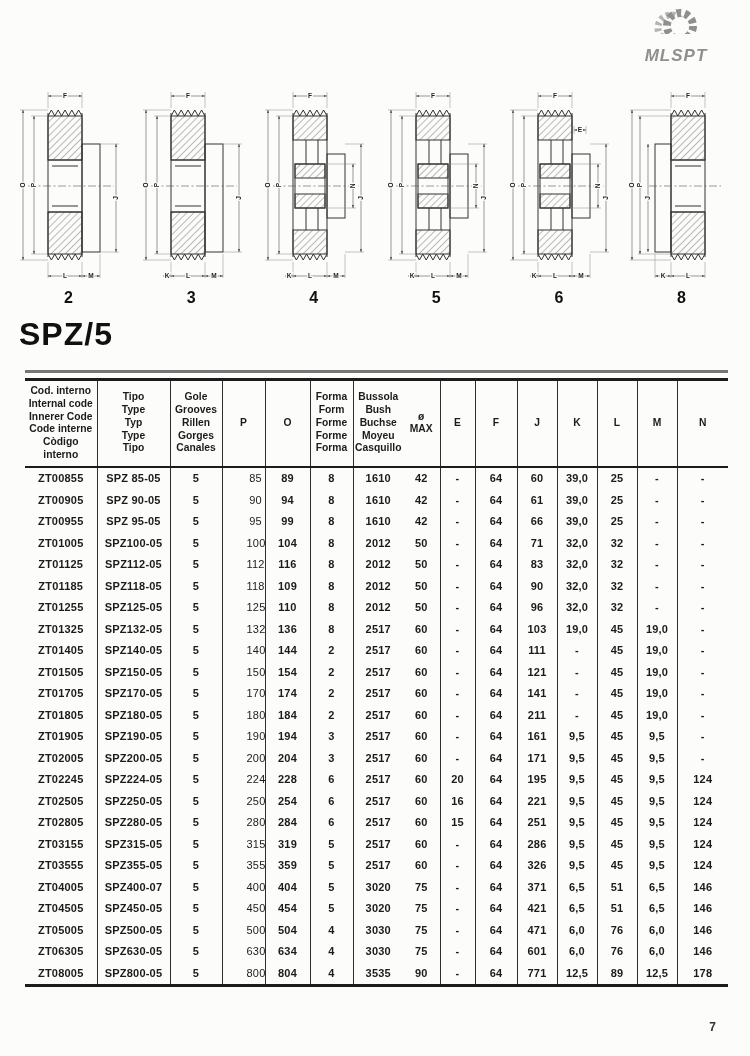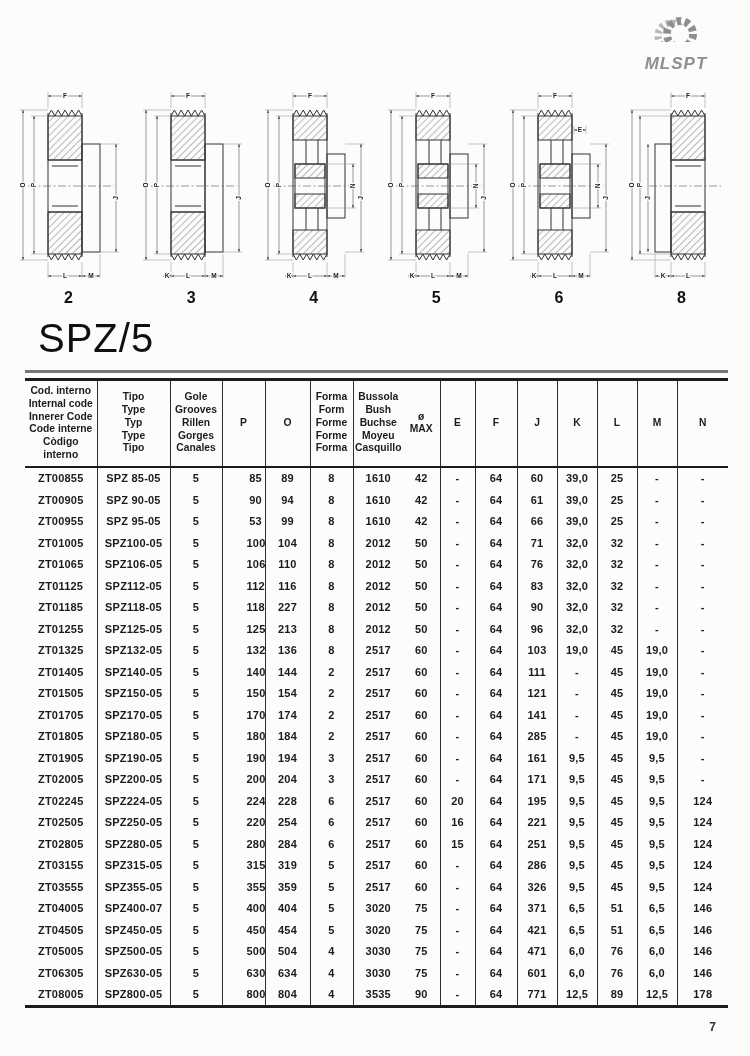--- a/index.html
+++ b/index.html
@@ -3,47 +3,47 @@
 <meta charset="utf-8">
 <style>
   html,body{margin:0;padding:0;}
   body{
     width:750px;height:1056px;position:relative;
     background:#fcfcfb;color:#1b1b1b;
     font-family:"Liberation Sans","DejaVu Sans",sans-serif;
     overflow:hidden;
   }
   
-  .logo{position:absolute;top:14px;right:26px;width:96px;text-align:center;}
+  .logo{position:absolute;top:6px;right:26px;width:96px;text-align:center;}
   .logo .word{font-size:17px;font-weight:bold;font-style:italic;color:#8f8f8f;letter-spacing:1px;margin-top:-4px;}
   
   .drawings{position:absolute;top:80px;left:12px;width:726px;display:flex;justify-content:space-between;}
   .drawing{width:113px;text-align:center;}
   .drawing .art{height:205px;}
   .form-num{font-size:16px;font-weight:800;margin-top:4px;color:#111;}
   svg .hat{fill:url(#hatch);stroke:#333;stroke-width:1;}
   svg .oln{stroke:#333;stroke-width:1;fill:none;}
   svg .dim{stroke:#555;stroke-width:0.6;fill:none;}
   svg .wit{stroke:#8a8a8a;stroke-width:0.5;}
   svg .cl{stroke:#555;stroke-width:0.6;stroke-dasharray:8 2.5 2 2.5;}
   svg .dl{font-size:6.5px;font-weight:bold;fill:#222;paint-order:stroke;stroke:#fcfcfb;stroke-width:2.5px;}
   
-  .page-title{position:absolute;left:38px;top:316px;font-size:40px;font-weight:400;letter-spacing:1px;color:#101010;}
+  .page-title{position:absolute;left:19px;top:316px;font-size:32px;font-weight:700;letter-spacing:1px;color:#101010;}
   .title-rule{position:absolute;left:25px;top:370px;width:703px;height:3px;background:#767676;}
   
   .tbl-wrap{position:absolute;left:25px;top:378px;width:703px;}
   table.tbl{border-collapse:collapse;table-layout:fixed;width:703px;
     border-top:3px solid #1c1c1c;border-bottom:3px solid #1c1c1c;}
   .tbl th{border-bottom:2.5px solid #1c1c1c;font-size:10.3px;font-weight:bold;
     line-height:1.24;padding:4px 0;text-align:center;vertical-align:middle;white-space:pre-line;}
   .tbl td{font-size:11px;font-weight:600;text-align:center;height:21.5px;padding:0;letter-spacing:0.2px;}
   .tbl th,.tbl td{border-left:1.4px solid #2d2d2d;}
   .tbl th:first-child,.tbl td:first-child{border-left:none;margin-top:16px;}
   .tbl .no-l{border-left:none !important;}
-  .tbl td.bold{font-weight:700;padding-left:24px;}
+  .tbl td.bold{font-weight:400;padding-left:24px;}
   
   .page-num{position:absolute;right:34px;top:1020px;font-size:12px;font-weight:600;color:#333;}
 </style>
 </head>
 <body>
 
 <svg width="0" height="0" style="position:absolute" aria-hidden="true">
   <defs>
     <pattern id="hatch" patternUnits="userSpaceOnUse" width="5" height="5" patternTransform="rotate(45)">
       <line x1="0" y1="0" x2="0" y2="5" stroke="#767676" stroke-width="1"></line>
@@ -432,21 +432,21 @@
           <td>61</td>
           <td>39,0</td>
           <td>25</td>
           <td>-</td>
           <td>-</td>
         </tr>
         <tr>
           <td>ZT00955</td>
           <td>SPZ 95-05</td>
           <td>5</td>
-          <td class="bold">53</td>
+          <td class="bold">95</td>
           <td>99</td>
           <td>8</td>
           <td>1610</td>
           <td class="no-l">42</td>
           <td>-</td>
           <td>64</td>
           <td>66</td>
           <td>39,0</td>
           <td>25</td>
           <td>-</td>
@@ -463,37 +463,20 @@
           <td class="no-l">50</td>
           <td>-</td>
           <td>64</td>
           <td>71</td>
           <td>32,0</td>
           <td>32</td>
           <td>-</td>
           <td>-</td>
         </tr>
         <tr>
-          <td>ZT01065</td>
-          <td>SPZ106-05</td>
-          <td>5</td>
-          <td class="bold">106</td>
-          <td>110</td>
-          <td>8</td>
-          <td>2012</td>
-          <td class="no-l">50</td>
-          <td>-</td>
-          <td>64</td>
-          <td>76</td>
-          <td>32,0</td>
-          <td>32</td>
-          <td>-</td>
-          <td>-</td>
-        </tr>
-        <tr>
           <td>ZT01125</td>
           <td>SPZ112-05</td>
           <td>5</td>
           <td class="bold">112</td>
           <td>116</td>
           <td>8</td>
           <td>2012</td>
           <td class="no-l">50</td>
           <td>-</td>
           <td>64</td>
@@ -501,38 +484,38 @@
           <td>32,0</td>
           <td>32</td>
           <td>-</td>
           <td>-</td>
         </tr>
         <tr>
           <td>ZT01185</td>
           <td>SPZ118-05</td>
           <td>5</td>
           <td class="bold">118</td>
-          <td>227</td>
+          <td>109</td>
           <td>8</td>
           <td>2012</td>
           <td class="no-l">50</td>
           <td>-</td>
           <td>64</td>
           <td>90</td>
           <td>32,0</td>
           <td>32</td>
           <td>-</td>
           <td>-</td>
         </tr>
         <tr>
           <td>ZT01255</td>
           <td>SPZ125-05</td>
           <td>5</td>
           <td class="bold">125</td>
-          <td>213</td>
+          <td>110</td>
           <td>8</td>
           <td>2012</td>
           <td class="no-l">50</td>
           <td>-</td>
           <td>64</td>
           <td>96</td>
           <td>32,0</td>
           <td>32</td>
           <td>-</td>
           <td>-</td>
@@ -609,21 +592,21 @@
           <td>ZT01805</td>
           <td>SPZ180-05</td>
           <td>5</td>
           <td class="bold">180</td>
           <td>184</td>
           <td>2</td>
           <td>2517</td>
           <td class="no-l">60</td>
           <td>-</td>
           <td>64</td>
-          <td>285</td>
+          <td>211</td>
           <td>-</td>
           <td>45</td>
           <td>19,0</td>
           <td>-</td>
         </tr>
         <tr>
           <td>ZT01905</td>
           <td>SPZ190-05</td>
           <td>5</td>
           <td class="bold">190</td>
@@ -670,21 +653,21 @@
           <td>195</td>
           <td>9,5</td>
           <td>45</td>
           <td>9,5</td>
           <td>124</td>
         </tr>
         <tr>
           <td>ZT02505</td>
           <td>SPZ250-05</td>
           <td>5</td>
-          <td class="bold">220</td>
+          <td class="bold">250</td>
           <td>254</td>
           <td>6</td>
           <td>2517</td>
           <td class="no-l">60</td>
           <td>16</td>
           <td>64</td>
           <td>221</td>
           <td>9,5</td>
           <td>45</td>
           <td>9,5</td>

